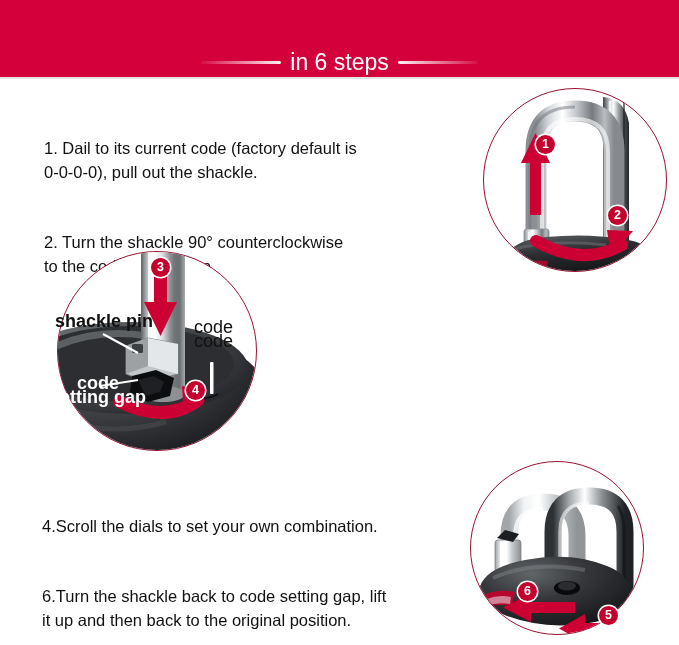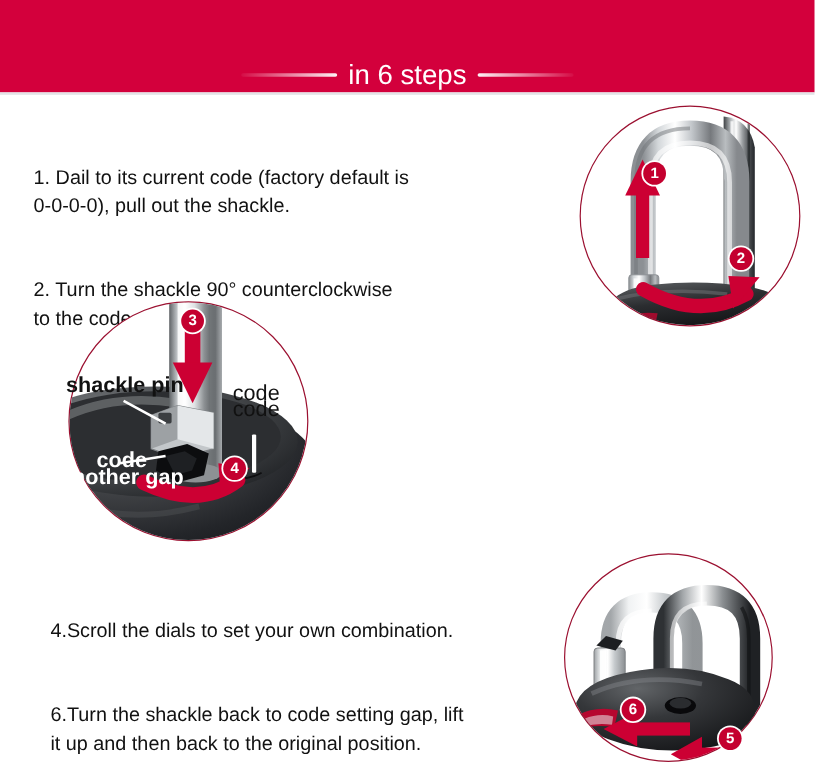--- a/index.html
+++ b/index.html
@@ -78,21 +78,21 @@
   }
 
   
   .textblock {
     position: absolute;
     color: #111111;
     font-size: 16.5px;
     line-height: 24px;
     white-space: pre-line;
   }
-  #text-step-1-2 { left: 28px; top: 112px; width: 400px; }
+  #text-step-1-2 { left: 44px; top: 112px; width: 400px; }
   #text-step-3-4 { left: 302px; top: 300px; width: 372px; }
   #text-step-5-6 { left: 42px; top: 490px; width: 430px; }
 
   .para { margin: 0 0 22px 0; }
   .para:last-child { margin-bottom: 0; }
 
   
   .illus {
     position: absolute;
     border-radius: 50%;
@@ -296,21 +296,21 @@
           <polygon points="150,138 126,162 124,134" fill="#cc0033"></polygon>
         </g>
 
         <line x1="45" y1="82" x2="80" y2="101" stroke="#ffffff" stroke-width="2.2"></line>
         <line x1="42" y1="134" x2="80" y2="128" stroke="#ffffff" stroke-width="2.2"></line>
       </svg>
     </div>
 
     <div class="callout dark" style="left:-3px; top:62px;">shackle pin</div>
     <div class="callout light" style="left:-8px; top:124px; text-align:center;">code
-another gap</div>
+setting gap</div>
     <div class="callout dark" style="left:136px; top:68px; font-weight:normal;">code code</div>
 
     <div class="badge" style="left:93px; top:6px;">3</div>
     <div class="badge" style="left:128px; top:129px;">4</div>
   </div>
 
   <div class="illus" id="illus-3">
     <div class="illus-clip">
       <svg width="172" height="172" viewBox="0 0 172 172">
         <defs>

